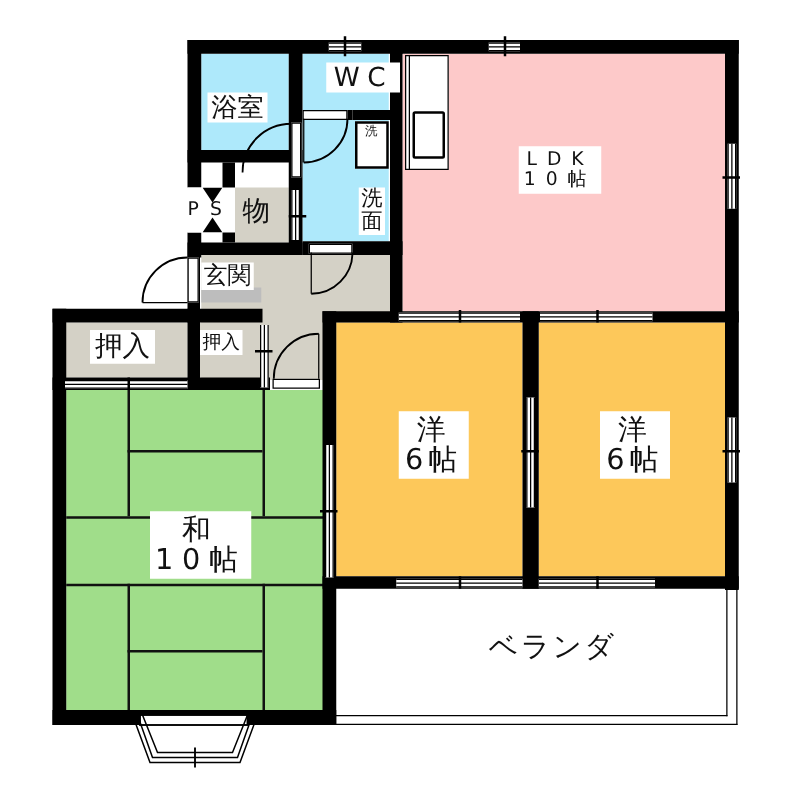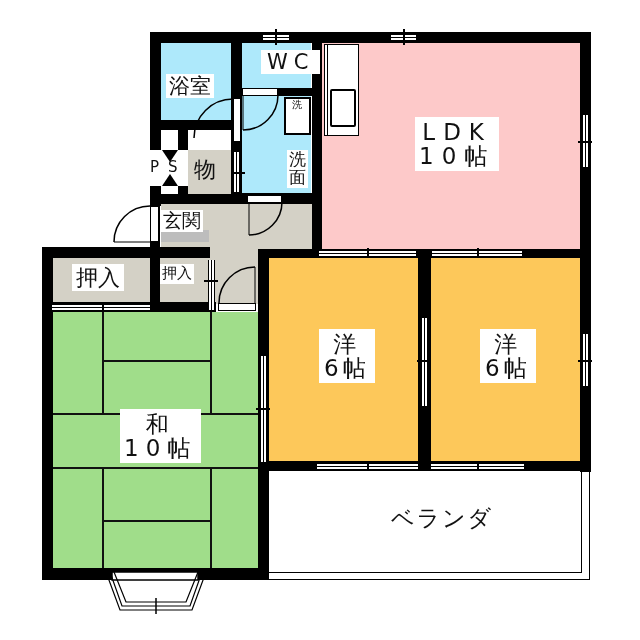--- a/index.html
+++ b/index.html
@@ -173,21 +173,21 @@
 
 <div class="label" style="left:166px;top:74px;padding:1px 3px;font-size:21px;">浴室</div>
 <div class="label" style="left:249px;top:50px;padding:1px 6px;font-size:21px;letter-spacing:6px;margin-left:12px;">WC</div>
 <div class="label" style="left:287px;top:150px;padding:1px 2px;font-size:17px;">洗
 面</div>
 <div class="label" style="left:150px;top:160px;background:transparent;font-size:15px;letter-spacing:9px;">PS</div>
 <div class="label" style="left:190px;top:157px;padding:1px 4px;font-size:22px;background:transparent;">物</div>
 <div class="label" style="left:161px;top:210px;padding:1px 2px;font-size:19px;">玄関</div>
 <div class="label" style="left:72px;top:264px;padding:2px 4px;font-size:22px;">押入</div>
 <div class="label" style="left:160px;top:264px;padding:2px 2px;font-size:15px;">押入</div>
-<div class="label" style="left:415px;top:117px;padding:3px 4px;font-size:23px;letter-spacing:8px;">LDK
+<div class="label" style="left:415px;top:117px;padding:3px 4px;font-size:15px;letter-spacing:8px;">LDK
 10帖</div>
 <div class="label" style="left:319px;top:329px;padding:3px 5px;font-size:23px;letter-spacing:4px;">洋
 6帖</div>
 <div class="label" style="left:480px;top:329px;padding:3px 5px;font-size:23px;letter-spacing:4px;">洋
 6帖</div>
 <div class="label" style="left:120px;top:409px;padding:3px 4px;font-size:23px;letter-spacing:7px;">和
 10帖</div>
 <div class="label" style="left:391px;top:506px;background:transparent;font-size:23px;letter-spacing:2px;">ベランダ</div>
 
 </body></html>

